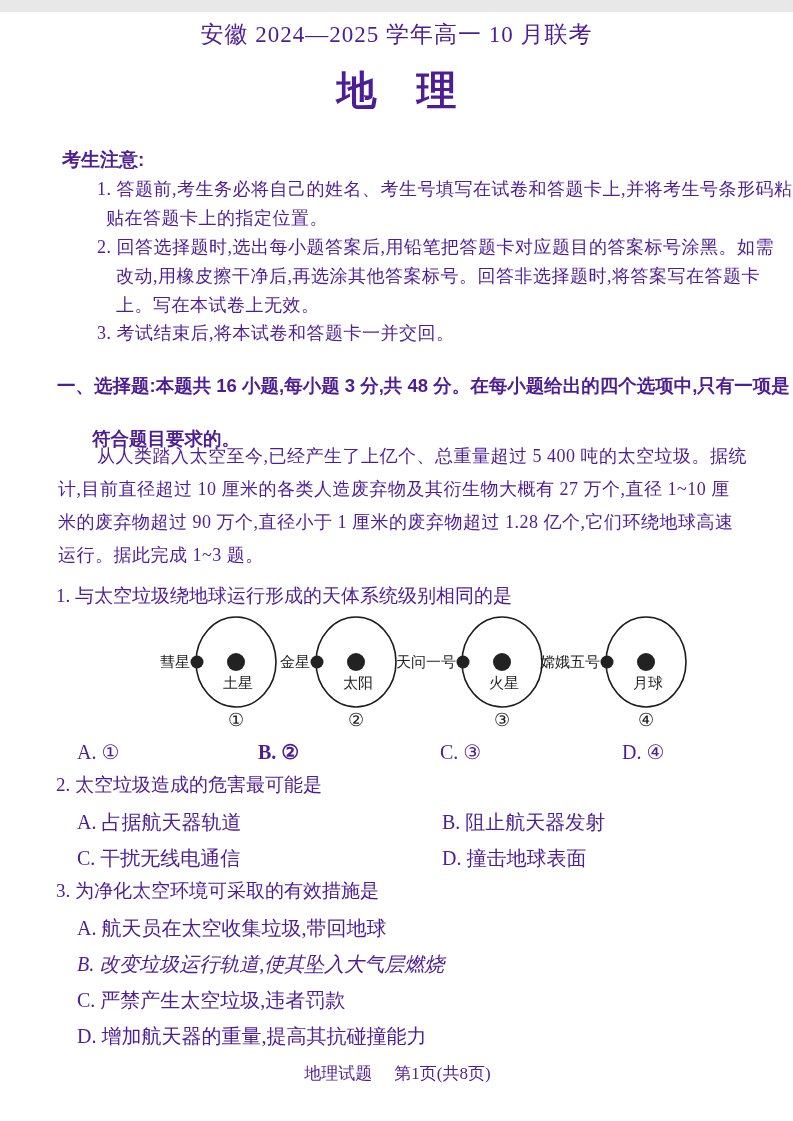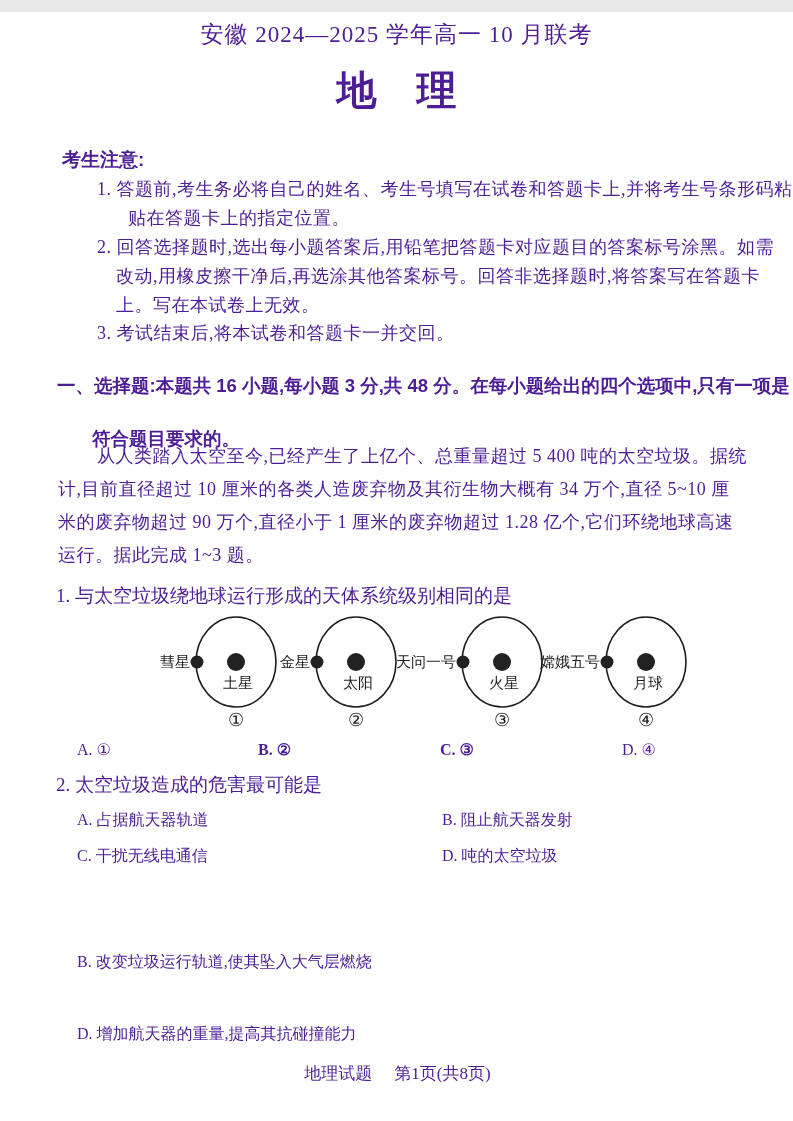--- a/index.html
+++ b/index.html
@@ -9,21 +9,21 @@
     height: 1121px;
     margin: 12px auto;
     background: #ffffff;
     color: #4c1d95;
     overflow: hidden;
     font-family: "Liberation Serif", serif;
   }
   .ln { position: absolute; white-space: nowrap; line-height: 1.2; }
   .center { left: 0; width: 793px; text-align: center; }
   .kai  { font-size: 18px; letter-spacing: 0.5px; }
-  .song { font-size: 16px; font-weight: 500; }
+  .song { font-size: 20px; font-weight: 500; }
   .hei  { font-family: "Liberation Sans", sans-serif; font-weight: bold; }
   .fang { font-size: 18px; letter-spacing: 0.5px; }
   .header-line { top: 9px; font-size: 23px; letter-spacing: 1px; }
   .exam-title  { top: 54px; font-size: 40px; }
   .footer-row {
     top: 1052px; left: 1px; width: 793px;
     display: flex; justify-content: center; gap: 22px;
     font-size: 17px;
   }
   svg text { font-family: "Liberation Serif", serif; fill: #1c1c1c; }
@@ -31,31 +31,31 @@
 </head>
 <body>
 
 <div class="page">
 
   <div class="ln center header-line">安徽 2024—2025 学年高一 10 月联考</div>
   <div class="ln center exam-title hei">地　理</div>
 
   <div class="ln hei" style="left:62px; top:137px; font-size:19px;">考生注意:</div>
   <div class="ln kai" style="left:97px;  top:167px;">1. 答题前,考生务必将自己的姓名、考生号填写在试卷和答题卡上,并将考生号条形码粘</div>
-  <div class="ln kai" style="left:128px; top:196px;">贴在答题卡上的指定位置。</div>
+  <div class="ln kai" style="left:106px; top:196px;">贴在答题卡上的指定位置。</div>
   <div class="ln kai" style="left:97px;  top:225px;">2. 回答选择题时,选出每小题答案后,用铅笔把答题卡对应题目的答案标号涂黑。如需</div>
   <div class="ln kai" style="left:116px; top:254px;">改动,用橡皮擦干净后,再选涂其他答案标号。回答非选择题时,将答案写在答题卡</div>
   <div class="ln kai" style="left:116px; top:283px;">上。写在本试卷上无效。</div>
   <div class="ln kai" style="left:97px;  top:311px;">3. 考试结束后,将本试卷和答题卡一并交回。</div>
 
   <div class="ln hei" style="left:57px; top:363px; font-size:18.5px;">一、选择题:本题共 16 小题,每小题 3 分,共 48 分。在每小题给出的四个选项中,只有一项是</div>
   <div class="ln hei" style="left:92px; top:416px; font-size:18.5px;">符合题目要求的。</div>
 
   <div class="ln fang" style="left:97px; top:434px;">从人类踏入太空至今,已经产生了上亿个、总重量超过 5 400 吨的太空垃圾。据统</div>
-  <div class="ln fang" style="left:58px; top:467px;">计,目前直径超过 10 厘米的各类人造废弃物及其衍生物大概有 34 万个,直径 5~10 厘</div>
+  <div class="ln fang" style="left:58px; top:467px;">计,目前直径超过 10 厘米的各类人造废弃物及其衍生物大概有 27 万个,直径 1~10 厘</div>
   <div class="ln fang" style="left:58px; top:500px;">米的废弃物超过 90 万个,直径小于 1 厘米的废弃物超过 1.28 亿个,它们环绕地球高速</div>
   <div class="ln fang" style="left:58px; top:533px;">运行。据此完成 1~3 题。</div>
 
   <div class="ln song" style="left:56px; top:573px; font-size:19px;">1. 与太空垃圾绕地球运行形成的天体系统级别相同的是</div>
 
   <svg id="orbit-diagrams" width="793" height="128" viewBox="0 0 793 128" style="position:absolute; left:0; top:596px;">
       <ellipse cx="236" cy="54" rx="40" ry="45" fill="none" stroke="#1c1c1c" stroke-width="1.6"></ellipse>
       <circle cx="236" cy="54" r="9" fill="#222"></circle>
       <circle cx="197" cy="54" r="6.5" fill="#222"></circle>
       <text x="190" y="59" text-anchor="end" font-size="15">彗星</text>
@@ -76,30 +76,33 @@
       <ellipse cx="646" cy="54" rx="40" ry="45" fill="none" stroke="#1c1c1c" stroke-width="1.6"></ellipse>
       <circle cx="646" cy="54" r="9" fill="#222"></circle>
       <circle cx="607" cy="54" r="6.5" fill="#222"></circle>
       <text x="600" y="59" text-anchor="end" font-size="15">嫦娥五号</text>
       <text x="648" y="80" text-anchor="middle" font-size="15">月球</text>
       <text x="646" y="118" text-anchor="middle" font-size="18">④</text>
     </svg>
 
   <div class="ln song" style="left:77px;  top:728px;">A. ①</div>
   <div class="ln song" style="left:258px; top:728px;font-weight:bold;">B. ②</div>
-  <div class="ln song" style="left:440px; top:728px;font-weight:bold;">C. ③</div>
+  <div class="ln song" style="left:440px; top:728px;">C. ③</div>
   <div class="ln song" style="left:622px; top:728px;">D. ④</div>
 
   <div class="ln song" style="left:56px; top:762px; font-size:19px;">2. 太空垃圾造成的危害最可能是</div>
   <div class="ln song" style="left:77px;  top:798px;">A. 占据航天器轨道</div>
   <div class="ln song" style="left:442px; top:798px;">B. 阻止航天器发射</div>
   <div class="ln song" style="left:77px;  top:834px;">C. 干扰无线电通信</div>
-  <div class="ln song" style="left:442px; top:834px;">D. 吨的太空垃圾</div>
+  <div class="ln song" style="left:442px; top:834px;">D. 撞击地球表面</div>
 
-  <div class="ln song" style="left:77px; top:940px;">B. 改变垃圾运行轨道,使其坠入大气层燃烧</div>
+  <div class="ln song" style="left:56px; top:868px; font-size:19px;">3. 为净化太空环境可采取的有效措施是</div>
+  <div class="ln song" style="left:77px; top:904px;">A. 航天员在太空收集垃圾,带回地球</div>
+  <div class="ln song" style="left:77px; top:940px;font-style:italic;">B. 改变垃圾运行轨道,使其坠入大气层燃烧</div>
+  <div class="ln song" style="left:77px; top:976px;">C. 严禁产生太空垃圾,违者罚款</div>
   <div class="ln song" style="left:77px; top:1012px;">D. 增加航天器的重量,提高其抗碰撞能力</div>
 
   <div class="ln footer-row">
     <span>地理试题</span>
     <span>第1页(共8页)</span>
   </div>
 
 </div>
 
 </body></html>

